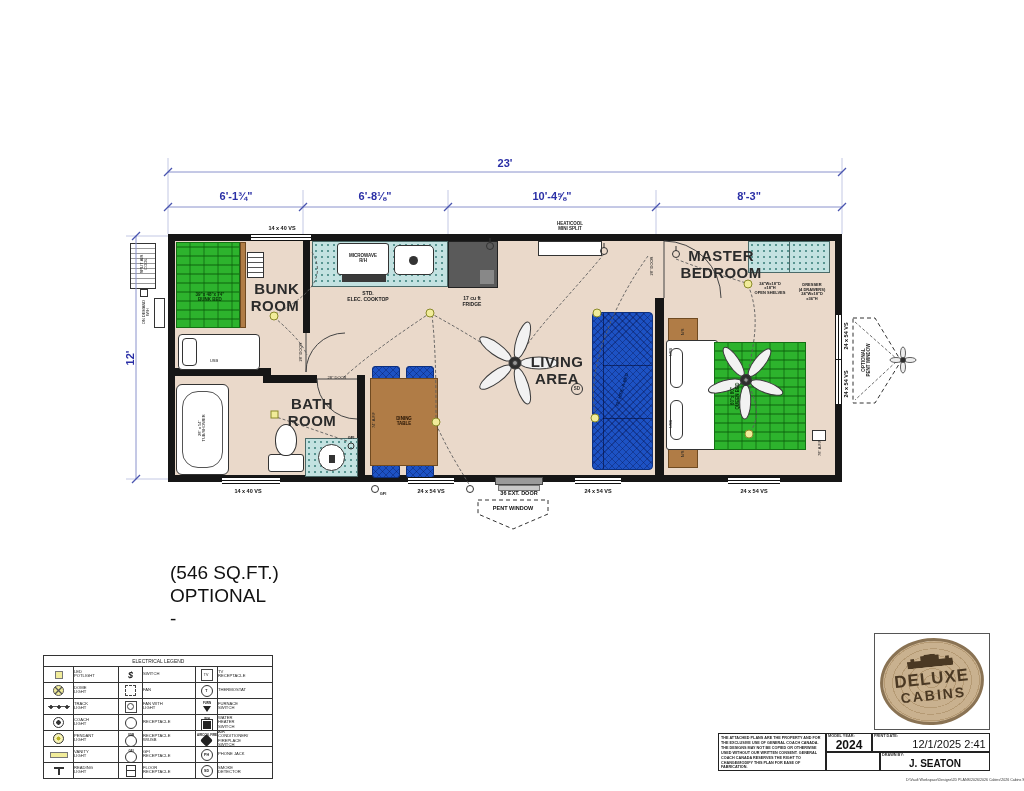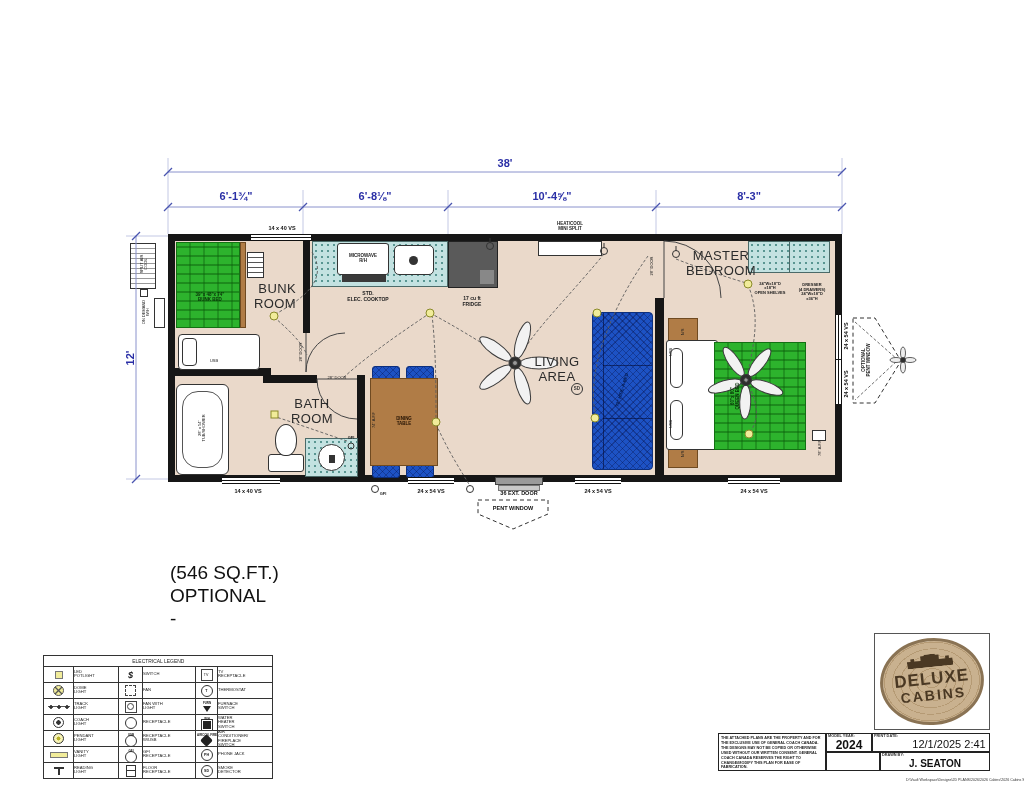--- a/index.html
+++ b/index.html
@@ -3,21 +3,21 @@
 <meta charset="utf-8">
 <style>
   html,body{margin:0;padding:0;background:#fff;}
   .canvas{position:relative;width:1024px;height:791px;background:#fff;overflow:hidden;
           font-family:"Liberation Sans",sans-serif;color:#222;}
   .abs{position:absolute;}
   
   .c{position:absolute;transform:translate(-50%,-50%);text-align:center;white-space:pre-line;line-height:1.15;}
   .rot{transform:translate(-50%,-50%) rotate(-90deg);}
   .dim{color:#2a2fa6;font-size:11px;font-weight:bold;}
-  .room{font-size:13px;letter-spacing:.4px;color:#2b2b2b;}
+  .room{font-size:15px;letter-spacing:.4px;color:#2b2b2b;font-weight:bold;}
   .f55{font-size:11px;transform:translate(-50%,-50%) scale(.5);font-weight:bold;color:#111;}
   .f55r{font-size:11px;transform:translate(-50%,-50%) rotate(-90deg) scale(.5);font-weight:bold;color:#111;}
   .f5{font-size:10px;transform:translate(-50%,-50%) scale(.5);color:#222;}
   .f45{font-size:9px;transform:translate(-50%,-50%) scale(.5);color:#222;}
   .f45r{font-size:9px;transform:translate(-50%,-50%) rotate(-90deg) scale(.5);color:#222;}
   .f4{font-size:8px;transform:translate(-50%,-50%) scale(.5);color:#222;}
   .f4r{font-size:8px;transform:translate(-50%,-50%) rotate(-90deg) scale(.5);color:#222;}
   .wall{position:absolute;background:#161616;}
   .floor{position:absolute;left:168px;top:234px;width:674px;height:248px;background:#ead9ca;border:7px solid #161616;box-sizing:border-box;}
   .win-h{position:absolute;height:7px;background:repeating-linear-gradient(to bottom,#111 0 1px,#fff 1px 3px);z-index:3;}
@@ -82,21 +82,21 @@
   .gc{position:absolute;left:828px;top:754px;width:52px;height:11px;background:#1d3f8f;border-radius:2px;overflow:visible;}
   .gc .sw{position:absolute;left:-7px;top:-2px;width:12px;height:14px;background:#c0272d;clip-path:polygon(0 55%,35% 100%,100% 0,55% 35%,30% 60%);}
   .gc .txt{position:absolute;left:8px;top:1px;color:#fff;font-style:italic;font-weight:bold;font-size:9px;transform:scale(.52);transform-origin:left top;white-space:nowrap;letter-spacing:.5px;}
   .gc .sub{position:absolute;left:2px;top:11px;font-size:7px;transform:scale(.5);transform-origin:left top;color:#222;font-weight:bold;letter-spacing:1px;}
 </style>
 </head>
 <body>
 
 <div class="canvas">
 
-  <div class="c dim" style="left:505px;top:163px;">38'</div>
+  <div class="c dim" style="left:505px;top:163px;">23'</div>
   <div class="c dim" style="left:236px;top:196px;">6'-1¾"</div>
   <div class="c dim" style="left:375px;top:196px;">6'-8⅛"</div>
   <div class="c dim" style="left:552px;top:196px;">10'-4⅝"</div>
   <div class="c dim" style="left:749px;top:196px;">8'-3"</div>
   <div class="c rot dim" style="left:130px;top:358px;">12'</div>
 
   <div class="floor"></div>
 
   <div class="wall furn" style="left:303px;top:241px;width:7px;height:92px;"></div>
   <div class="wall furn" style="left:175px;top:368px;width:96px;height:8px;"></div>

